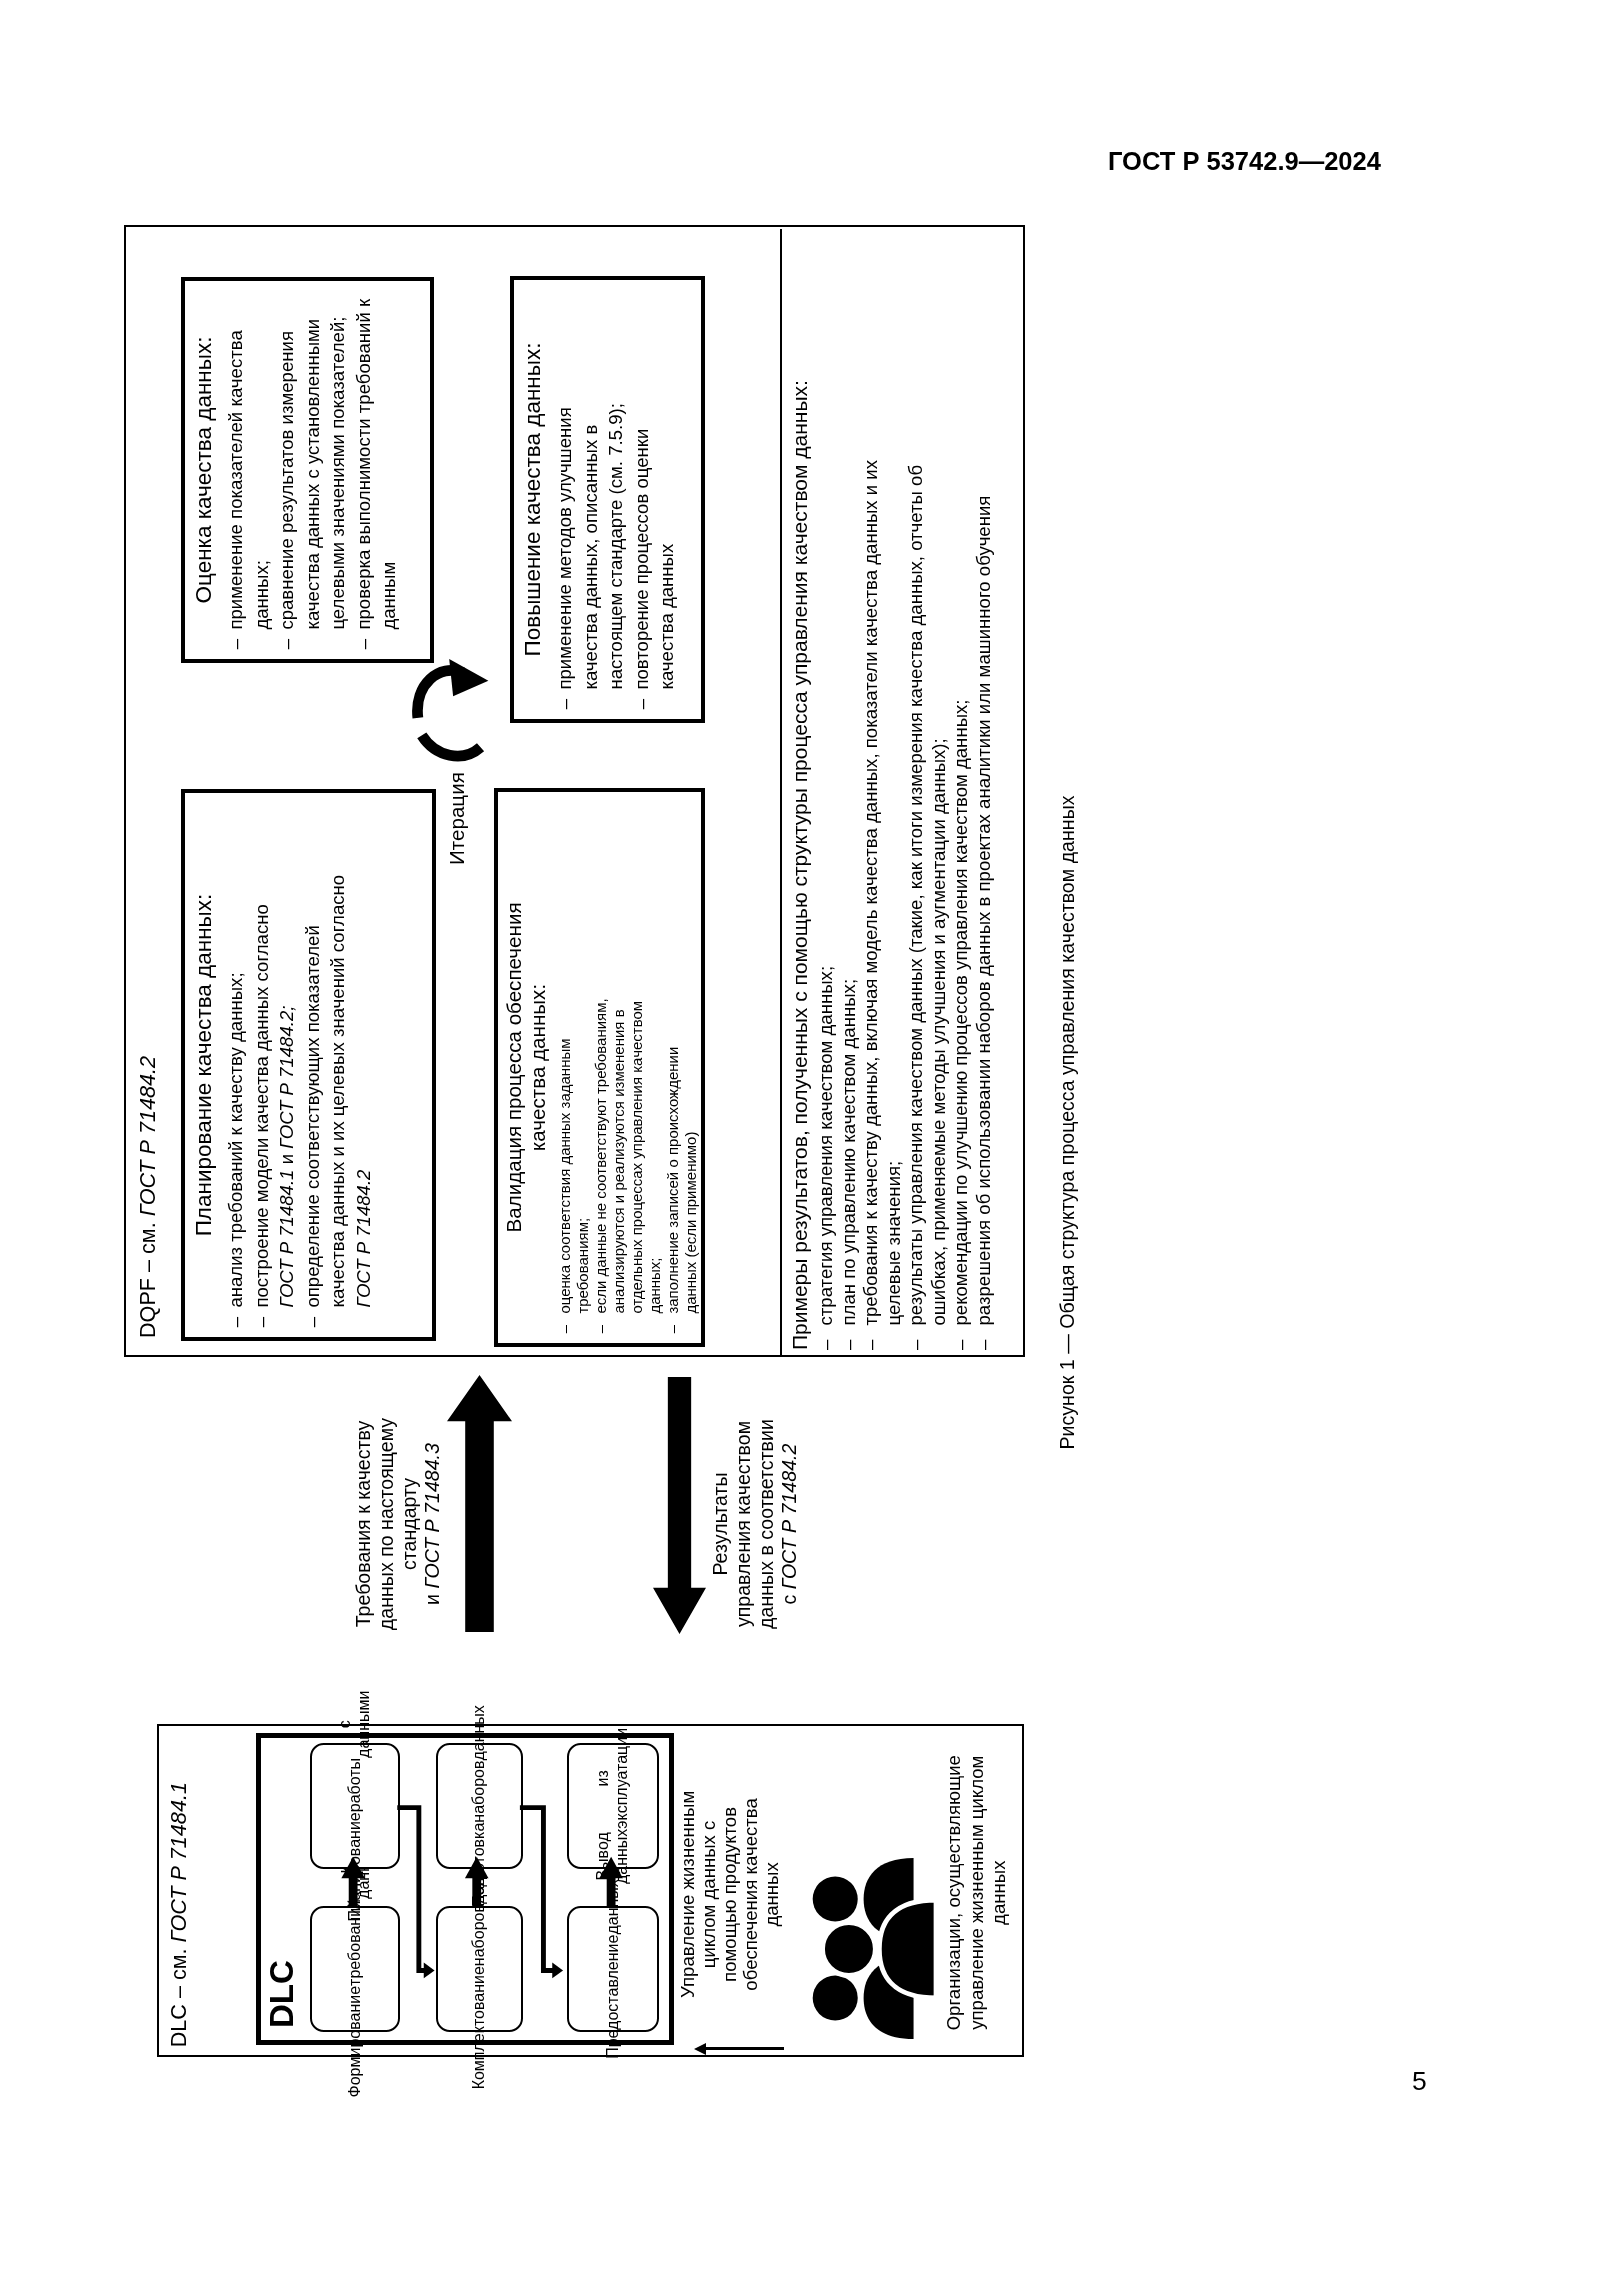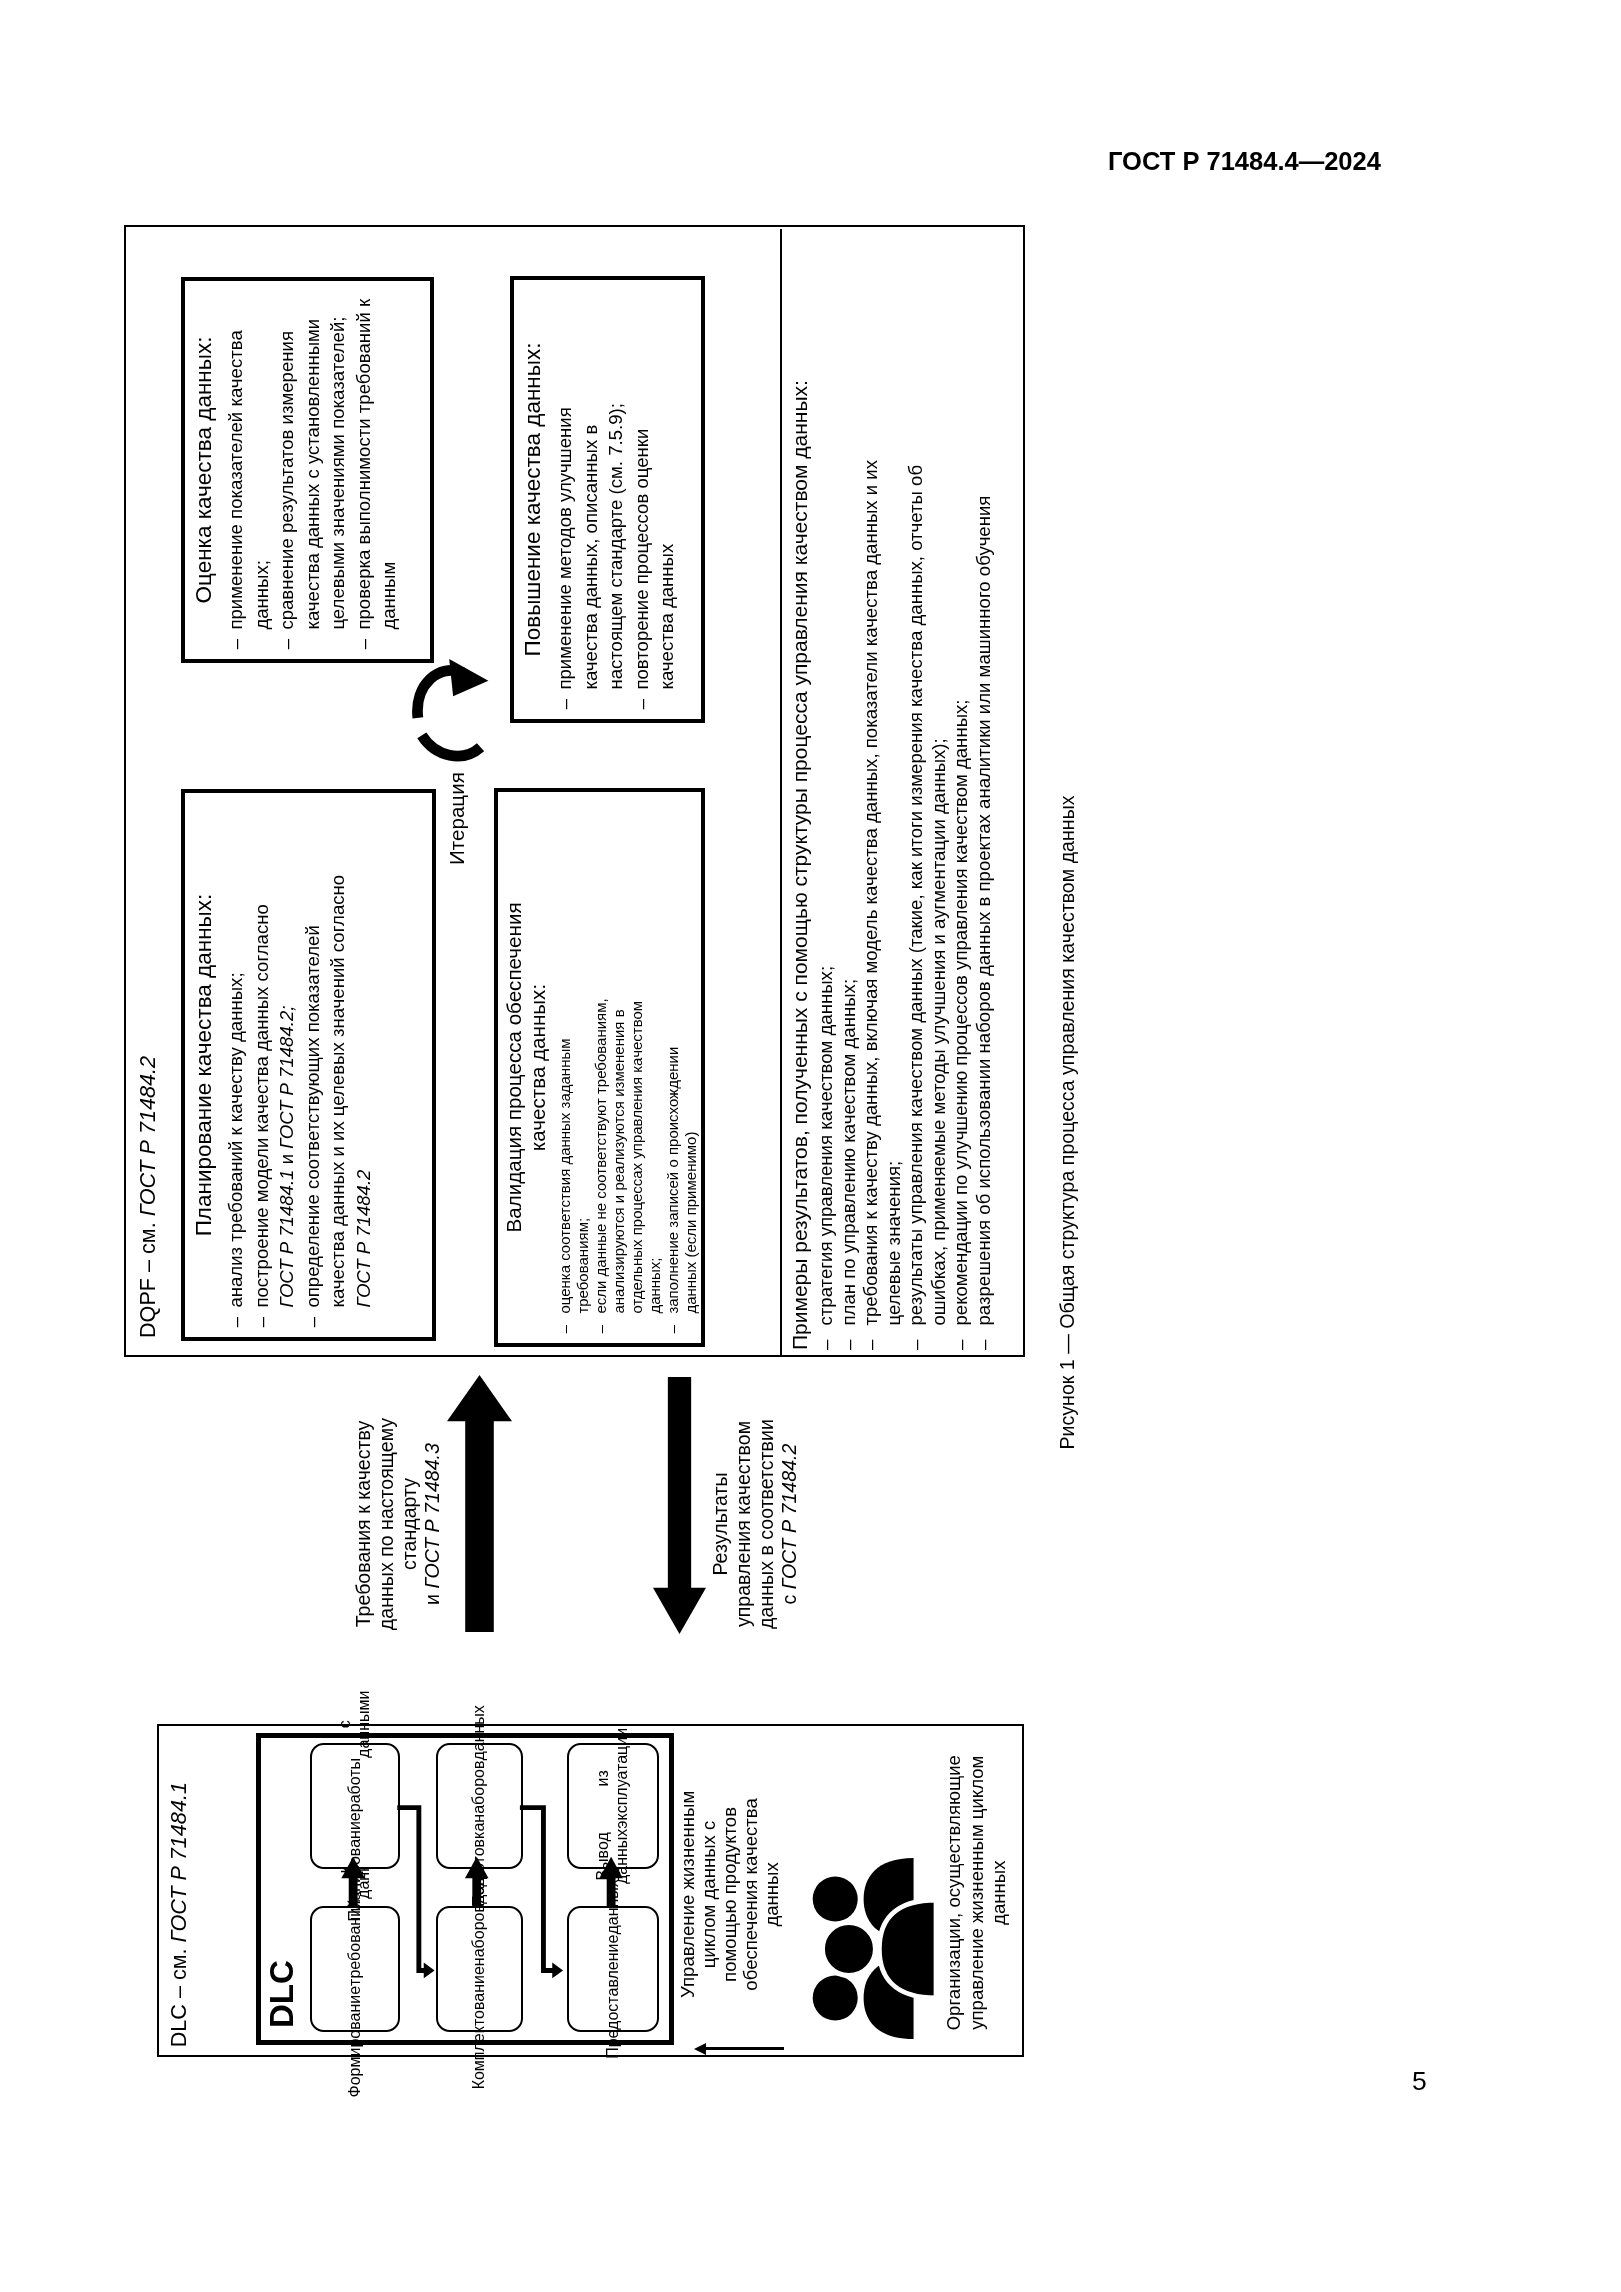--- a/index.html
+++ b/index.html
@@ -36,21 +36,21 @@
   .uparrow .shaft{position:absolute;left:4.9px;top:8.8px;bottom:0;width:2.9px;background:#000;}
   .uparrow .head{position:absolute;left:0;top:0;width:0;height:0;
                  border-left:6.9px solid transparent;border-right:6.9px solid transparent;
                  border-bottom:12.7px solid #000;}
 </style>
 </head>
 <body>
 
 <div class="page">
 
-  <div class="abs hdr" style="left:1108px;top:147px;">ГОСТ Р 71484.4—2024</div>
+  <div class="abs hdr" style="left:1108px;top:147px;">ГОСТ Р 53742.9—2024</div>
 
   <div class="abs pgnum" style="left:1412px;top:2066px;">5</div>
 
   <div class="rot">
 
     <div class="obox" style="left:706px;top:0;width:1128px;height:897px;"></div>
 
     <div class="abs" style="left:708px;top:656px;width:1126px;border-top:2px solid #000;"></div>
 
     <div class="abs reflabel" style="left:725px;top:11.8px;">

